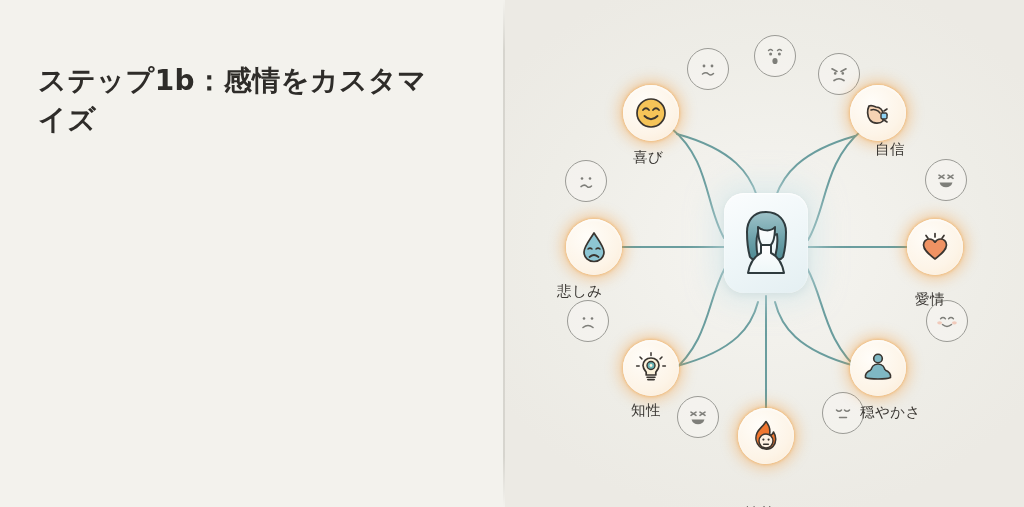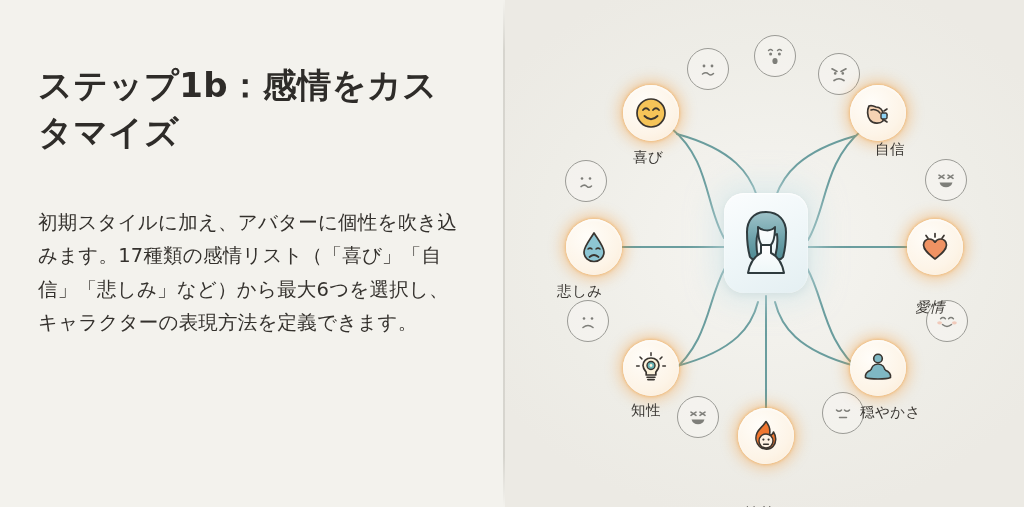--- a/index.html
+++ b/index.html
@@ -21,21 +21,21 @@
   
   .left-panel {
     position:relative;
     width:505px; height:507px;
     background:#f3f2ed;
     padding:62px 46px 0 38px;
     flex:0 0 505px;
   }
 
   .title {
-    font-size:34px;
+    font-size:28px;
     font-weight:bold;
     line-height:1.38;
     color:#2e2c29;
     letter-spacing:0.5px;
     max-width:400px;
   }
 
   .body-text {
     margin-top:50px;
     font-size:19.5px;
@@ -115,21 +115,20 @@
   }
   .ghost svg { display:block; }
 </style>
 </head>
 <body>
 
 <div class="screen">
 
   <section class="left-panel">
     <h1 class="title">ステップ1b：感情をカスタマイズ</h1>
-    <p class="body-text">初期スタイルに加え、アバターに個性を吹き込みます。17種類の感情リスト（「喜び」「自信」「悲しみ」など）から最大6つを選択し、キャラクターの表現方法を定義できます。</p>
     <div class="panel-divider"></div>
   </section>
 
   <section class="right-panel">
     <div class="diagram">
 
       <svg class="links" viewBox="0 0 519 507" xmlns="http://www.w3.org/2000/svg">
         <g fill="none" stroke="#4d8b8d" stroke-width="2" stroke-linecap="round" opacity=".82">
 
           <path d="M166,128 C205,160 200,205 219,238"></path>
@@ -282,21 +281,21 @@
         </svg>
       </div>
       <div class="node-label" style="left:52px; top:282px;">悲しみ</div>
 
       <div class="node" style="left:402px; top:219px;">
         <svg width="34" height="34" viewBox="0 0 34 34">
           <path d="M17,29 C10,23.5 5.5,19.5 5.5,15 C5.5,11.6 8.2,9 11.5,9 C13.8,9 15.9,10.3 17,12.2 C18.1,10.3 20.2,9 22.5,9 C25.8,9 28.5,11.6 28.5,15 C28.5,19.5 24,23.5 17,29 Z" fill="#ef9263" stroke="#3a3530" stroke-width="1.7" stroke-linejoin="round"></path>
           <path d="M17,3.5 L17,7 M8,5.5 L10,8.3 M26,5.5 L24,8.3" stroke="#3a3530" stroke-width="1.7" stroke-linecap="round"></path>
         </svg>
       </div>
-      <div class="node-label" style="left:410px; top:298px;font-style:italic;">愛情</div>
+      <div class="node-label" style="left:410px; top:290px;">愛情</div>
 
       <div class="node" style="left:118px; top:340px;">
         <svg width="34" height="34" viewBox="0 0 34 34">
           <path d="M17,7 C12.3,7 9,10.4 9,14.6 C9,17.6 10.7,19.5 12.2,21.2 L12.2,24 L21.8,24 L21.8,21.2 C23.3,19.5 25,17.6 25,14.6 C25,10.4 21.7,7 17,7 Z" fill="#fdf3dc" stroke="#3a3530" stroke-width="1.7" stroke-linejoin="round"></path>
           <path d="M13,26.2 L21,26.2 M13.8,28.6 L20.2,28.6" stroke="#3a3530" stroke-width="1.6" stroke-linecap="round"></path>
           <path d="M17,1.8 L17,4.4 M6,6 L7.9,7.9 M28,6 L26.1,7.9 M2.6,15 L5.2,15 M31.4,15 L28.8,15" stroke="#3a3530" stroke-width="1.5" stroke-linecap="round"></path>
           <circle cx="17" cy="14.5" r="4" fill="#68b6b8" stroke="#3a3530" stroke-width="1.4"></circle>
           <circle cx="17" cy="14.5" r="1.4" fill="#fdf3dc"></circle>
         </svg>
       </div>

